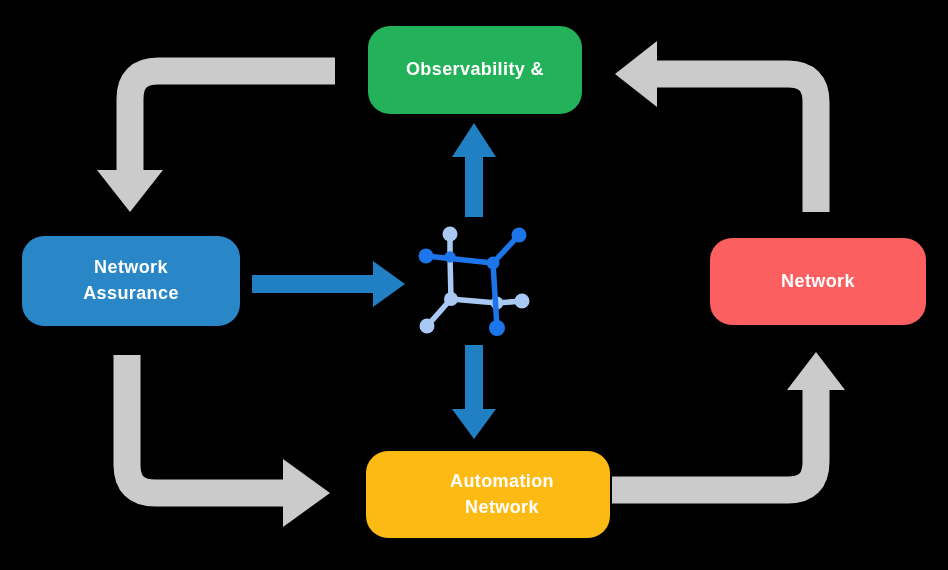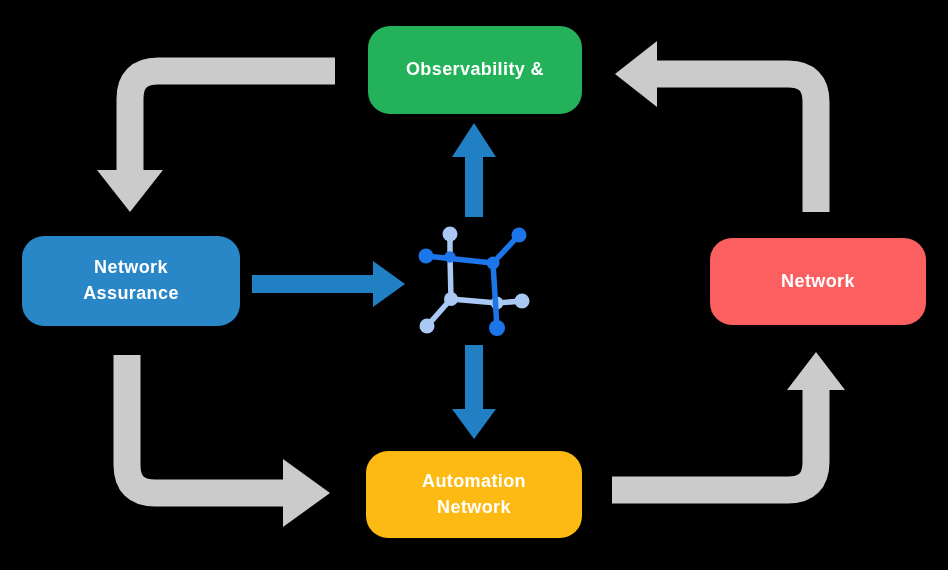--- a/index.html
+++ b/index.html
@@ -8,21 +8,21 @@
     font-family:"Liberation Sans","DejaVu Sans",sans-serif;
   }
   .node-box{
     position:absolute;border-radius:22px;display:flex;flex-direction:column;
     align-items:center;justify-content:center;color:#fff;text-align:left;
     font-size:18px;font-weight:700;letter-spacing:.4px;line-height:1.42;
   }
   .box-observability{left:368px;top:26px;width:214px;height:88px;}
   .box-operations{left:22px;top:236px;width:218px;height:90px;}
   .box-infrastructure{left:710px;top:238px;width:216px;height:87px;}
-  .box-automation{left:366px;top:451px;width:216px;height:87px;}
+  .box-automation{left:366px;top:451px;width:216px;height:87px;padding-left:28px;}
   .arrow-layer{position:absolute;left:0;top:0;width:948px;height:570px;}
   .shaft{fill:none;stroke-linecap:butt;}
   .gray-shaft{stroke:#cbcbcb;stroke-width:27;}
   .gray-head{fill:#cbcbcb;}
   .blue-shaft{stroke:#2180c4;stroke-width:18;}
   .blue-head{fill:#2180c4;}
   .center-icon{position:absolute;left:408px;top:213px;width:140px;height:140px;}
   .icon-light{stroke:#a9c8f3;fill:none;stroke-width:5.5;stroke-linecap:round;stroke-linejoin:round;}
   .icon-light-dot{fill:#a9c8f3;}
   .icon-dark{stroke:#1c76e9;fill:none;stroke-width:5.5;stroke-linecap:round;stroke-linejoin:round;}

